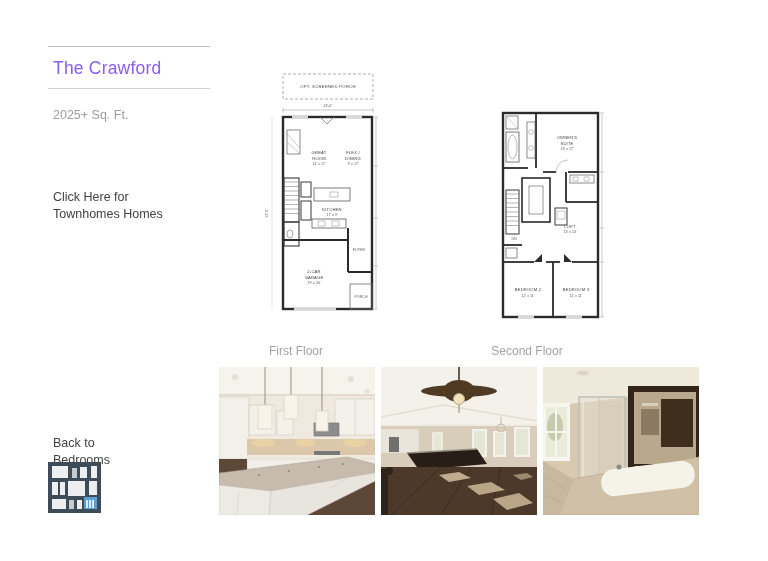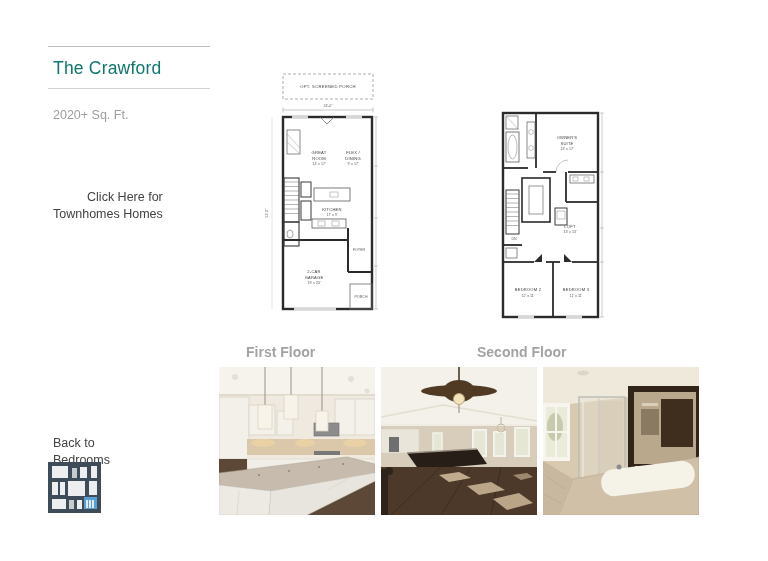--- a/index.html
+++ b/index.html
@@ -2,27 +2,27 @@
 <html><head>
 <meta charset="utf-8">
 <style>
   html,body{margin:0;padding:0;background:#ffffff;}
   .page{position:relative;width:768px;height:561px;background:#ffffff;overflow:hidden;
         font-family:"Liberation Sans","DejaVu Sans",sans-serif;}
   .rule{position:absolute;height:1px;background:#bdbdbd;}
   .rule-top{left:48px;top:46px;width:162px;}
   .rule-bottom{left:48px;top:88px;width:162px;background:#d2d2d2;}
   .title{position:absolute;left:53px;top:58px;margin:0;font-size:17.5px;font-weight:400;
-         color:#0f766e;letter-spacing:.2px;}
+         color:#8b5cf6;letter-spacing:.2px;}
   .specs{position:absolute;left:53px;top:107px;font-size:12.5px;line-height:16px;color:#9d9d9d;}
   .link2{position:absolute;left:53px;font-size:12.5px;line-height:17px;color:#424242;
          text-decoration:none;cursor:pointer;display:block;}
-  .available-link{top:189px;text-align:right;}
+  .available-link{top:189px;}
   .back-link{top:411px;margin-top:24px;}
-  .caption{position:absolute;top:344px;width:100px;text-align:left;font-size:14px;color:#a3a3a3;font-weight:bold;}
+  .caption{position:absolute;top:344px;width:100px;text-align:center;font-size:12px;color:#a3a3a3;}
   .caption-first{left:246px;}
   .caption-second{left:477px;}
   .plan{position:absolute;}
   .plan-first{left:256px;top:70px;}
   .plan-second{left:498px;top:110px;}
   .fp-label{font-size:4.2px;fill:#4a4a4a;letter-spacing:.3px;}
   .fp-dim{font-size:3.6px;fill:#5a5a5a;}
   .fp-room{font-size:4.1px;fill:#3f3f3f;letter-spacing:.2px;}
   .photo{position:absolute;top:367px;width:156px;height:148px;overflow:hidden;cursor:pointer;}
   .photo svg{display:block;}
@@ -39,21 +39,21 @@
 </head>
 <body>
 
 <div class="page">
 
   <div class="rule rule-top"></div>
   <h1 class="title">The Crawford</h1>
   <div class="rule rule-bottom"></div>
 
   <div class="specs">
-    <div>2020+ Sq. Ft.</div>
+    <div>2025+ Sq. Ft.</div>
   </div>
 
   <a class="link2 available-link">
     <span style="display:block">Click Here for</span>
     <span style="display:block">Townhomes Homes</span>
   </a>
 
   <a class="link2 back-link">
     <span style="display:block">Back to</span>
     <span style="display:block">Bedrooms</span>

